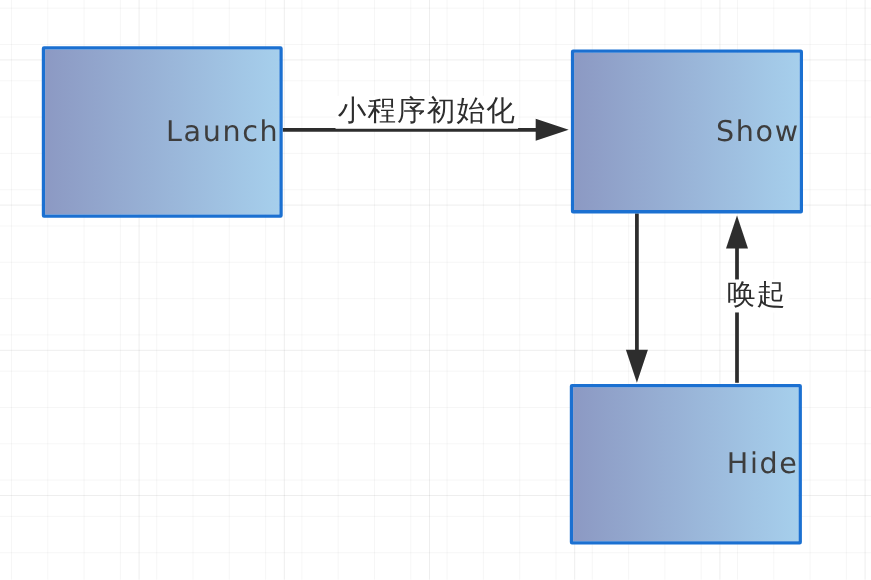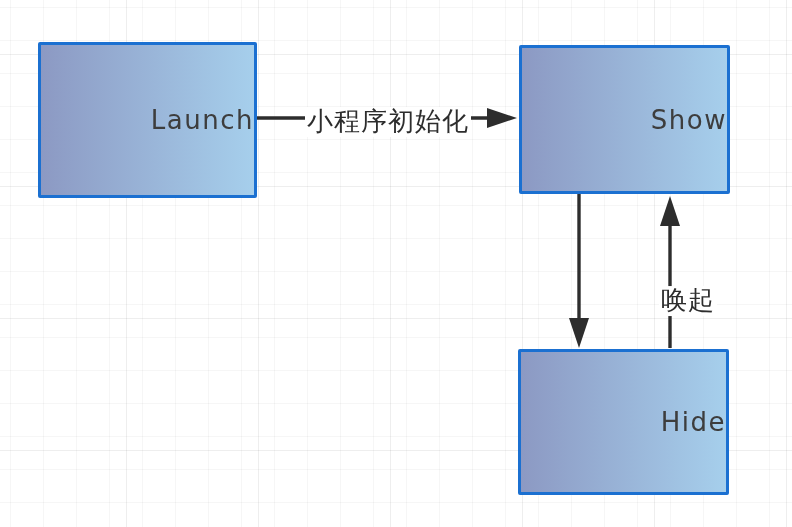--- a/index.html
+++ b/index.html
@@ -83,18 +83,18 @@
   </div>
 
   <div class="node" style="left: 519px; top: 45px; width: 211px; height: 149px;">
     <span class="node-label">Show</span>
   </div>
 
   <div class="node" style="left: 518px; top: 349px; width: 211px; height: 146px;">
     <span class="node-label">Hide</span>
   </div>
 
-  <span class="edge-label" style="left: 388px; top: 122px;">小程序初始化</span>
+  <span class="edge-label" style="left: 388px; top: 102px;">小程序初始化</span>
 
 
-  <span class="edge-label" style="left: 688px; top: 269px; margin-top: 32px;">唤起</span>
+  <span class="edge-label" style="left: 688px; top: 269px;">唤起</span>
 
 </div>
 
 </body></html>

